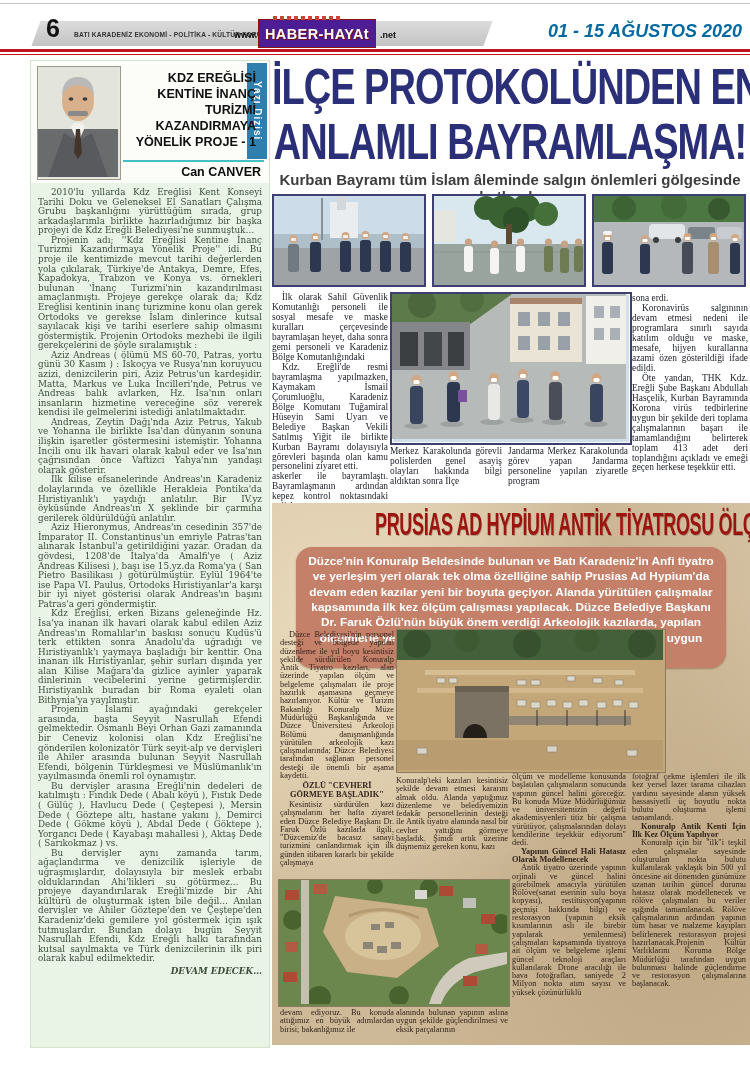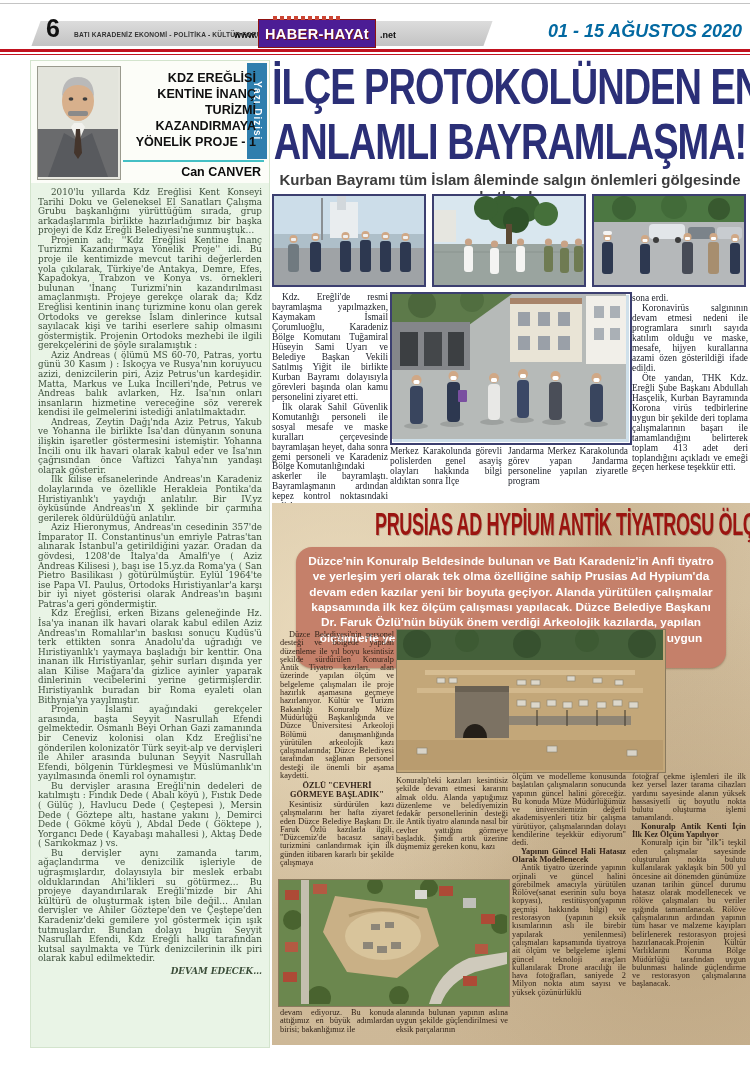--- a/index.html
+++ b/index.html
@@ -253,22 +253,22 @@
             <rect x="48.5" y="43" width="5" height="3" rx="1"></rect>
           <rect x="91" y="41" width="5" height="3" rx="1"></rect>
             <rect x="117" y="41" width="5" height="3" rx="1"></rect>
           <rect x="138.5" y="42" width="5" height="3" rx="1"></rect>
         </g>
       </svg>
     </div>
   </div>
 
   <div class="leadtext colA">
+    <p class="indent">İlk olarak Sahil Güvenlik Komutanlığı personeli ile sosyal mesafe ve maske kuralları çerçevesinde bayramlaşan heyet, daha sonra gemi personeli ve Karadeniz Bölge Komutanlığındaki</p>
     <p class="indent">Kdz. Ereğli'de resmi bayramlaşma yapılmazken, Kaymakam İsmail Çorumluoğlu, Karadeniz Bölge Komutanı Tuğamiral Hüseyin Sami Uyarı ve Belediye Başkan Vekili Satılmış Yiğit ile birlikte Kurban Bayramı dolayısıyla görevleri başında olan kamu personelini ziyaret etti.</p>
-    <p class="indent">İlk olarak Sahil Güvenlik Komutanlığı personeli ile sosyal mesafe ve maske kuralları çerçevesinde bayramlaşan heyet, daha sonra gemi personeli ve Karadeniz Bölge Komutanlığındaki</p>
     <p>askerler ile bayramlaştı. Bayramlaşmanın ardından kepez kontrol noktasındaki polisler ve</p>
   </div>
 
   <div class="photo midphoto">
     <svg width="234" height="145" viewBox="0 0 234 145">
       <rect width="234" height="145" fill="#b6bab8"></rect>
       <polygon points="0,0 120,0 70,36 0,46" fill="#5d7a4a"></polygon>
       <circle cx="30" cy="10" r="14" fill="#4c673c"></circle>
         <circle cx="80" cy="6" r="12" fill="#516e40"></circle>
       <rect x="0" y="28" width="78" height="48" fill="#84868a"></rect>

